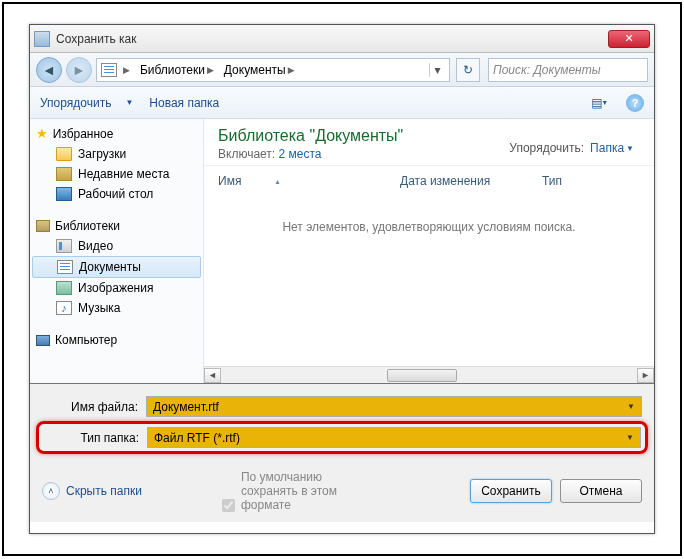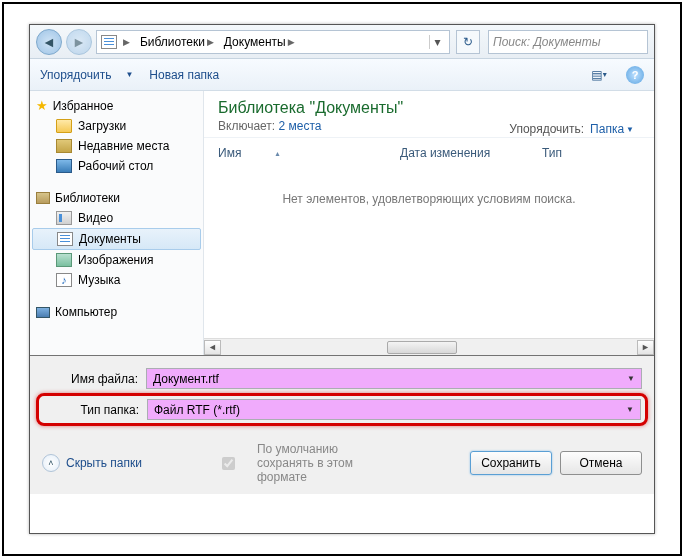--- a/index.html
+++ b/index.html
@@ -52,58 +52,63 @@
 .ico.doc::before { content: ""; position: absolute; left: 2px; top: 2px; right: 2px; height: 1px; background: #4a90d9; box-shadow: 0 3px #4a90d9, 0 6px #4a90d9; }
 .ico.img { background: linear-gradient(#b8e0d0,#7ac0a0); border: 1px solid #5a9878; }
 .ico.music { background: #fff; border: 1px solid #888; color: #2a70c0; font-size: 11px; line-height: 12px; text-align: center; }
 
 
 .content { flex: 1; background: #fff; display: flex; flex-direction: column; }
 .content-hdr { padding: 8px 14px 4px; }
 .lib-title { font-size: 16px; color: #1a6b2e; }
 .lib-sub { color: #666; padding-top: 2px; }
 .lib-sub .link { color: #1e5fa8; }
-.arrange { position: absolute; right: 50px; top: 122px; display: flex; align-items: center; gap: 6px; color: #555; }
+.arrange { position: absolute; right: 50px; top: 141px; display: flex; align-items: center; gap: 6px; color: #555; }
 .arrange .link { color: #1e5fa8; display: flex; align-items: center; gap: 2px; }
 .cols { display: flex; padding: 8px 14px 4px; color: #3a5a7a; gap: 12px; border-top: 1px solid #eef2f6; }
 .col { border-right: 1px solid transparent; padding-right: 30px; }
 .col.name { width: 170px; display: flex; align-items: center; gap: 4px; }
 .col.date { width: 130px; }
 .empty { flex: 1; display: flex; align-items: flex-start; justify-content: center; color: #777; padding-top: 28px; }
 .hscroll { height: 17px; background: #f0f0f0; border-top: 1px solid #ddd; display: flex; align-items: center; }
 .hscroll .arr { width: 17px; height: 15px; background: linear-gradient(#fefefe,#e4e4e4); border: 1px solid #bbb; display: flex; align-items: center; justify-content: center; font-size: 9px; color: #555; }
 .hscroll .track { flex: 1; height: 15px; position: relative; }
 .hscroll .thumb { position: absolute; left: 40%; width: 70px; height: 13px; top: 1px; background: linear-gradient(#f4f4f4,#d8d8d8); border: 1px solid #aaa; border-radius: 2px; }
 
 
 .bottom { background: #f0f0f0; border-top: 1px solid #737373; padding: 8px 12px 10px; }
 .field-row { display: flex; align-items: center; margin: 4px 0; }
 .field-row label { width: 104px; text-align: right; padding-right: 8px; color: #000; }
-.field-input { flex: 1; height: 21px; border: 1px solid #abadb3; background: #f0abfc; padding: 0 6px; display: flex; align-items: center; justify-content: space-between; }
+.field-input { flex: 1; height: 21px; border: 1px solid #abadb3; background: #eab308; padding: 0 6px; display: flex; align-items: center; justify-content: space-between; }
 .field-input .dd { font-size: 8px; color: #333; }
 
 .highlight-row { border: 3px solid #d40000; border-radius: 8px; padding: 3px 4px; margin: 2px -6px; box-shadow: 0 0 4px rgba(212,0,0,.5); }
 
 .bottom-split { display: flex; margin-top: 16px; align-items: center; }
 .hide-folders { display: flex; align-items: center; gap: 6px; color: #1e4e8c; }
 .hide-folders .chev { width: 18px; height: 18px; border-radius: 50%; border: 1px solid #b0c4d8; background: radial-gradient(#fff,#e4eef8); display: flex; align-items: center; justify-content: center; font-size: 9px; color: #356; }
-.default-fmt { flex: 1; display: flex; align-items: center; gap: 22px; color: #888; padding-left: 80px; }
+.default-fmt { flex: 1; display: flex; align-items: flex-end; gap: 6px; color: #888; padding-left: 80px; }
 .default-fmt input { margin-top: 1px; }
 .btns { display: flex; gap: 8px; }
 .btn { width: 82px; height: 24px; background: linear-gradient(#fdfdfd,#e6e6e6); border: 1px solid #8e8f8f; border-radius: 3px; display: flex; align-items: center; justify-content: center; }
 .btn.primary { border: 1px solid #5a9fd4; box-shadow: 0 0 2px #7ab8e8; }
 
 .sortarr { font-size: 8px; color: #6a8aac; margin-left: 30px; }
 </style>
 </head>
 <body>
 
 <div class="outer">
 <div class="dialog">
 
+  <div class="titlebar">
+    <div class="app-icon"></div>
+    <div class="title">Сохранить как</div>
+    <div class="close">✕</div>
+  </div>
 
   <div class="navbar">
     <div class="navbtn">◄</div>
     <div class="navbtn fwd">►</div>
     <div class="addressbar">
       <span class="ico doc"></span>
       <span class="crumb">
             <span class="sep">▶</span>
           </span>
       <span class="crumb">

